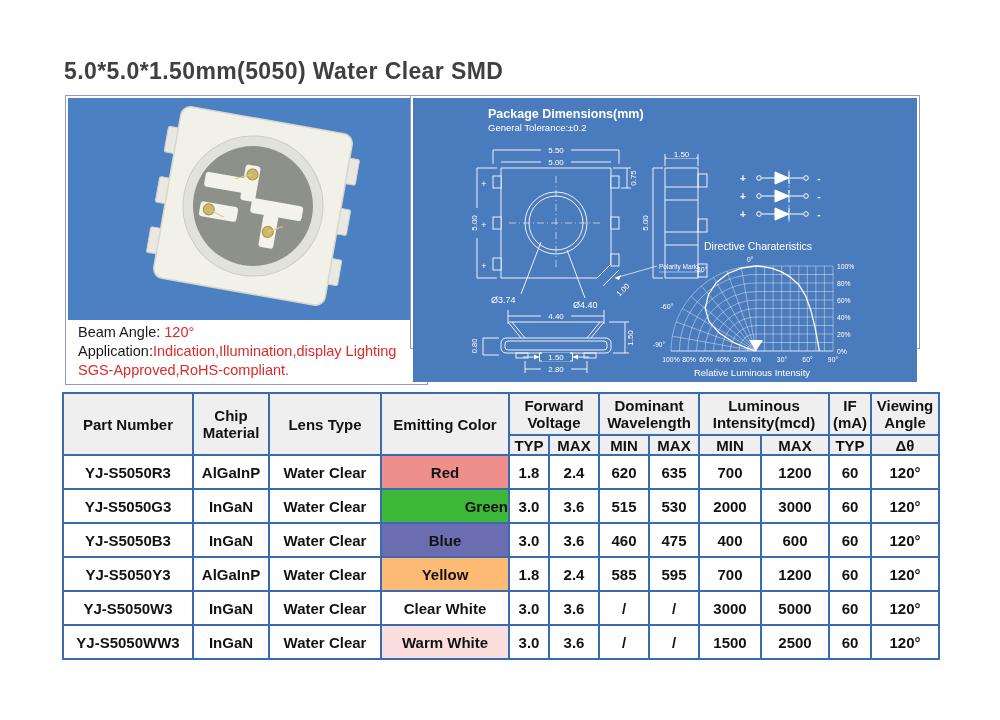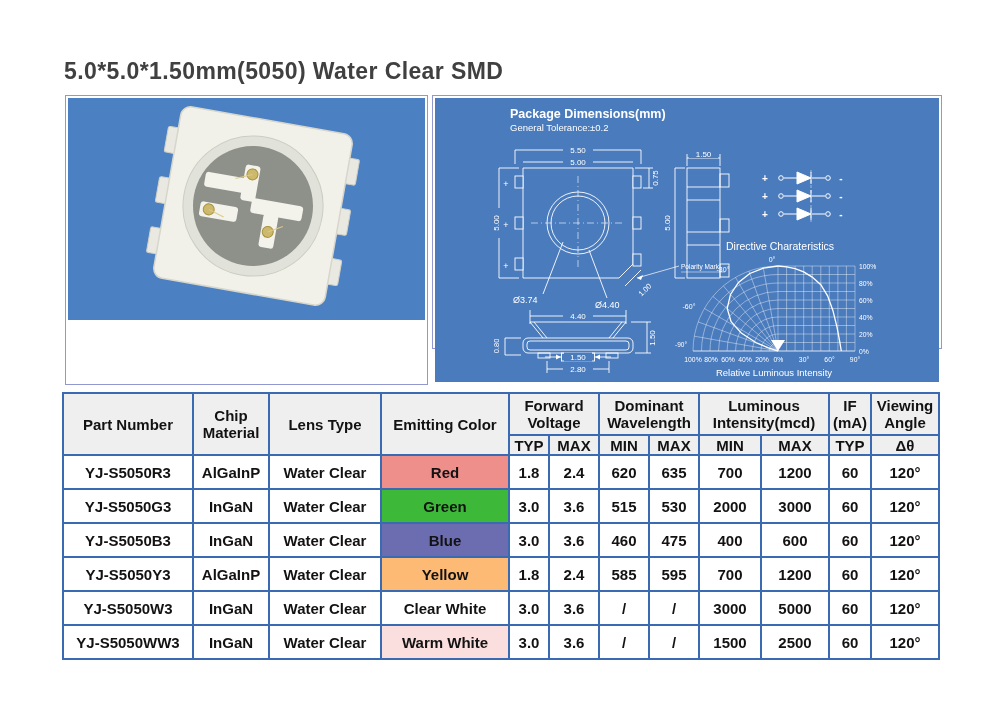--- a/index.html
+++ b/index.html
@@ -10,21 +10,21 @@
   .page-title{
     position:absolute;left:64px;top:58px;
     font-size:23px;font-weight:bold;color:#404040;letter-spacing:.4px;
   }
   
   .panel{
     position:absolute;top:95px;background:#ffffff;
     border:1px solid #9198cf;box-sizing:border-box;padding:2px;
   }
   .photo-panel{left:65px;width:363px;height:290px;}
-  .diagram-panel{left:432px;width:510px;height:254px;}
+  .diagram-panel{left:410px;width:510px;height:254px;}
   .photo-panel svg,.diagram-panel svg{display:block;}
   .caption{
     background:#ffffff;height:60px;padding:3px 10px 0 10px;
     font-size:14.5px;color:#1a1a1a;line-height:19px;
   }
   .caption .red{color:#dd2a2a;}
   
   .spec-table{
     position:absolute;left:62px;top:392px;width:876px;
     border-collapse:collapse;table-layout:fixed;
@@ -76,20 +76,25 @@
         <circle cx="-43" cy="11" r="5.5" fill="#cdb96b" stroke="#a8923e" stroke-width="1"></circle>
         <circle cx="19" cy="23" r="5.5" fill="#cdb96b" stroke="#a8923e" stroke-width="1"></circle>
         <g stroke="#dcc988" stroke-width="1">
           <line x1="-6" y1="-31" x2="-22" y2="-24"></line>
           <line x1="-43" y1="11" x2="-27" y2="16"></line>
           <line x1="19" y1="23" x2="33" y2="15"></line>
         </g>
       </g>
     </g>
   </svg>
+  <div class="caption">
+    <div><span>Beam Angle:</span> <span class="red">120°</span></div>
+    <div><span>Application:</span><span class="red">Indication,Illumination,display Lighting</span></div>
+    <div class="red">SGS-Approved,RoHS-compliant.</div>
+  </div>
 </div>
 
 <div class="panel diagram-panel">
   <svg width="504" height="284" viewBox="0 0 504 284">
     <rect x="0" y="0" width="504" height="284" fill="#4a7bbd"></rect>
     <text x="75" y="20" font-size="12.5" fill="#fff" font-weight="bold">Package Dimensions(mm)</text>
     <text x="75" y="33" font-size="9.5" fill="#fff">General Tolerance:±0.2</text>
 
     <g stroke="#ffffff" stroke-width="0.9" fill="none">
       <path d="M88,70 H198 V166 L184,180 H88 Z"></path>
@@ -381,21 +386,21 @@
       <td>635</td>
       <td>700</td>
       <td>1200</td>
       <td>60</td>
       <td>120°</td>
     </tr>
     <tr>
       <td>YJ-S5050G3</td>
       <td class="chip-cell">InGaN</td>
       <td>Water Clear</td>
-      <td style="background-color: rgb(62, 184, 56);">Green</td>
+      <td style="background-color: rgb(62, 184, 56); text-align: right;">Green</td>
       <td>3.0</td>
       <td>3.6</td>
       <td>515</td>
       <td>530</td>
       <td>2000</td>
       <td>3000</td>
       <td>60</td>
       <td>120°</td>
     </tr>
     <tr>

